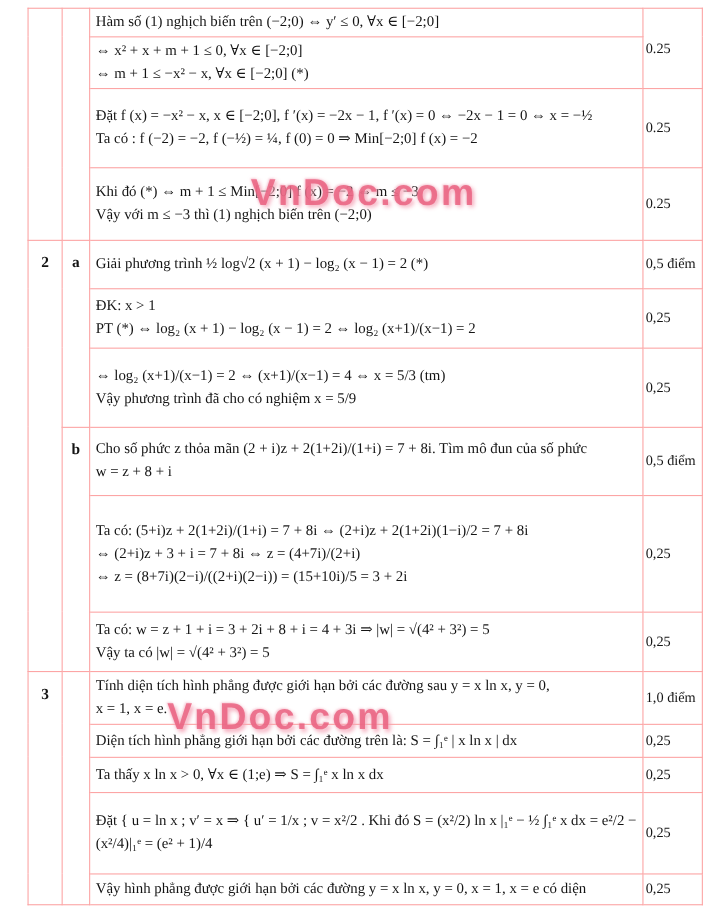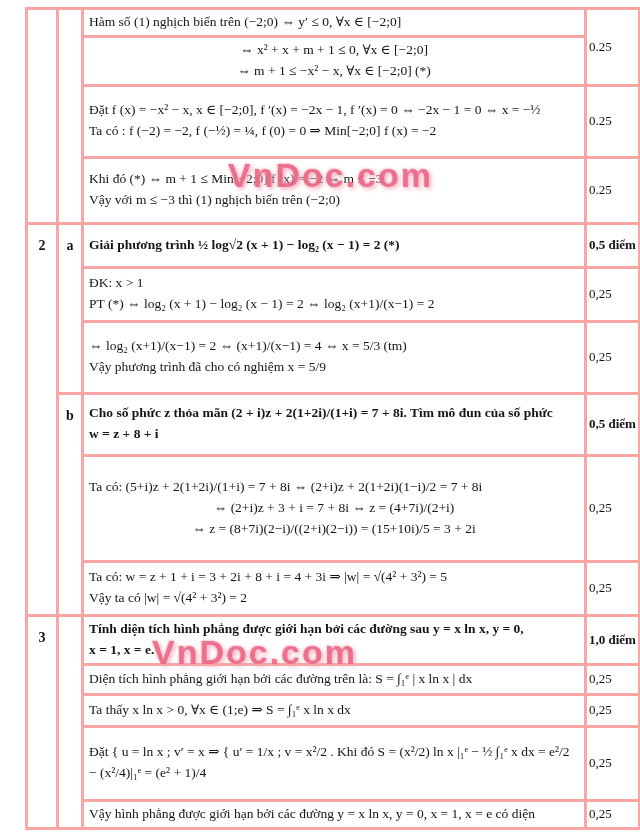--- a/index.html
+++ b/index.html
@@ -4,35 +4,35 @@
 <style>
   html,body{margin:0;padding:0;}
   body{
     width:640px;height:840px;overflow:hidden;position:relative;
     background:#ffffff;color:#141414;
     font-family:"Liberation Serif","DejaVu Serif",serif;
   }
   .sheet{padding:7px 0 0 25px;}
   table{border-collapse:collapse;width:613px;table-layout:fixed;}
   td{
-    border:3px solid #fca5a5;
+    border:1px solid #fca5a5;
     padding:2px 5px;
     font-size:13.5px;
     vertical-align:middle;
     overflow:hidden;
   }
   td.num,td.part{
     text-align:center;font-weight:bold;vertical-align:top;
     padding-top:13px;font-size:14px;
   }
   td.pts{text-align:left;font-size:13px;padding:1px 2px;}
-  td.ptsb{font-weight:bold;line-height:1.25;}
-  td.hdr{font-weight:bold;}
+  td.ptsb{font-weight:normal;line-height:1.25;}
+  td.hdr{font-weight:normal;}
   .line{line-height:1.55;}
-  .center{text-align:center;}
+  .center{text-align:left;}
   .wm{
     position:absolute;
     font-family:"Liberation Sans","DejaVu Sans",sans-serif;
     font-weight:bold;
     font-size:34px;
     letter-spacing:2px;
     color:rgba(233,92,124,0.80);
     text-shadow:2px 2px 4px rgba(244,160,180,0.9), -1px -1px 2px rgba(244,170,190,0.55);
     pointer-events:none;
     white-space:nowrap;
@@ -117,21 +117,21 @@
       <td>
         <div class="line">Ta có: (5+i)z + 2(1+2i)/(1+i) = 7 + 8i ⇔ (2+i)z + 2(1+2i)(1−i)/2 = 7 + 8i</div>
         <div class="line center">⇔ (2+i)z + 3 + i = 7 + 8i ⇔ z = (4+7i)/(2+i)</div>
         <div class="line center">⇔ z = (8+7i)(2−i)/((2+i)(2−i)) = (15+10i)/5 = 3 + 2i</div>
       </td>
       <td class="pts">0,25</td>
     </tr>
     <tr style="height:54px">
       <td>
         <div class="line">Ta có:  w = z + 1 + i = 3 + 2i + 8 + i = 4 + 3i ⇒ |w| = √(4² + 3²) = 5</div>
-        <div class="line">Vậy ta có  |w| = √(4² + 3²) = 2</div>
+        <div class="line">Vậy ta có  |w| = √(4² + 3²) = 5</div>
       </td>
       <td class="pts">0,25</td>
     </tr>
 
     <tr style="height:48px">
       <td class="num" rowspan="5">3</td>
       <td class="part" rowspan="5"></td>
       <td class="hdr">
         <div class="line">Tính diện tích hình phẳng được giới hạn bởi các đường sau  y = x ln x,  y = 0,</div>
         <div class="line">x = 1,  x = e.</div>

